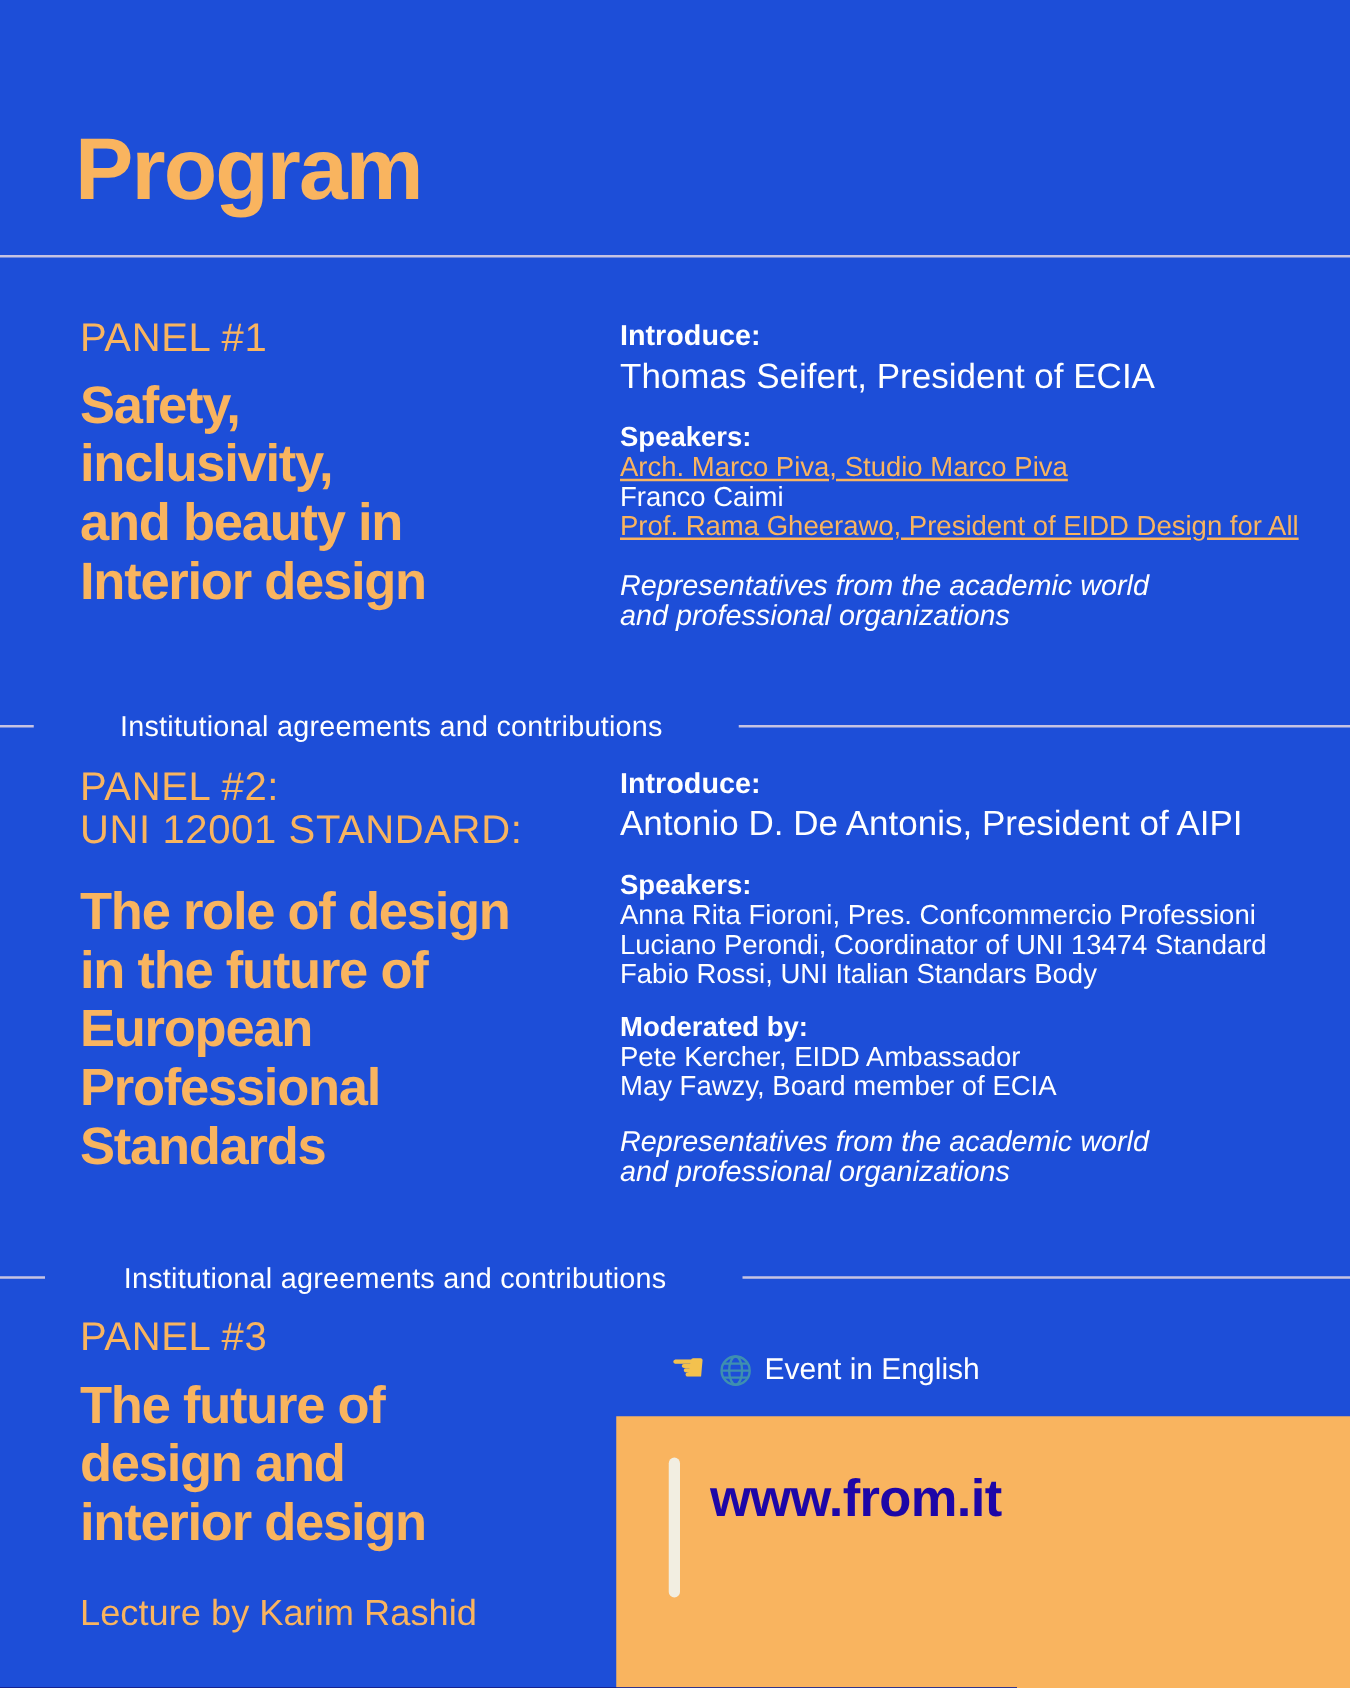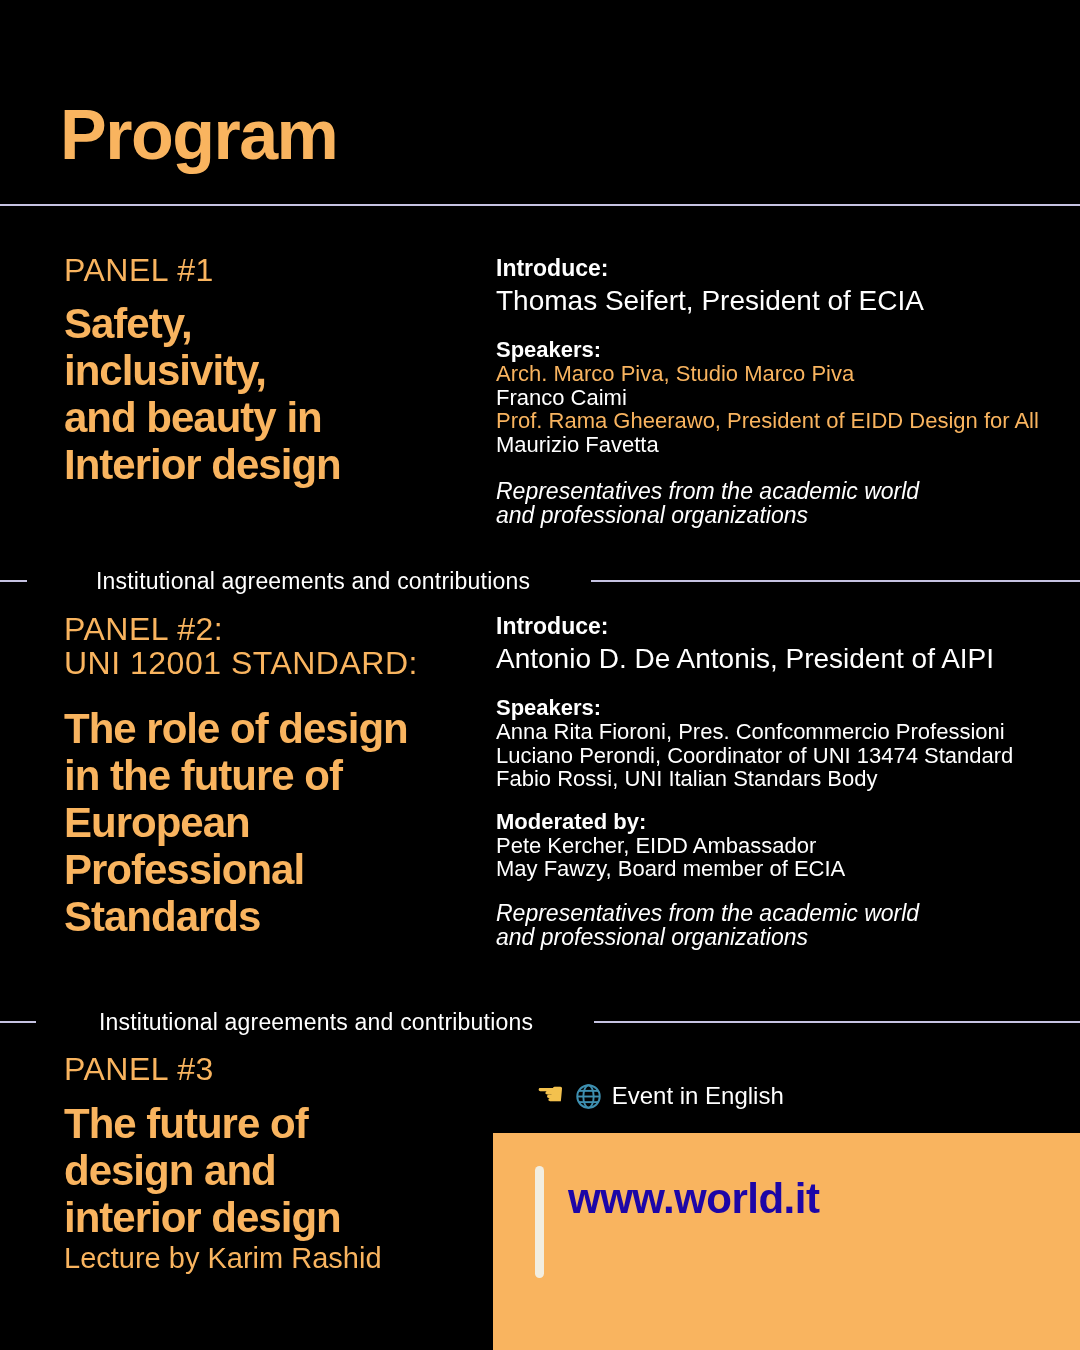--- a/index.html
+++ b/index.html
@@ -1,18 +1,18 @@
 <!DOCTYPE html>
 <html><head>
 <meta charset="utf-8">
 <style>
   html,body{margin:0;padding:0;background:#10045c;}
   .frame{
     position:relative;width:1080px;height:1350px;overflow:hidden;
-    background:#000000;
+    background:#1d4ed8;
     font-family:"Liberation Sans", sans-serif;
     -webkit-font-smoothing:antialiased;
   }
 
   
   .page-title{
     position:absolute;left:60px;top:100px;
     font-size:70px;font-weight:bold;letter-spacing:-1.5px;
     color:#F9B45F;line-height:1;
   }
@@ -25,32 +25,32 @@
   .panel-left{position:absolute;left:64px;}
   .panel-label{
     font-size:32px;font-weight:500;letter-spacing:.5px;
     color:#F9B45F;line-height:34px;white-space:pre-line;
   }
   .panel-title{
     margin-top:13px;font-size:42px;font-weight:bold;letter-spacing:-1px;
     color:#F9B45F;line-height:47px;white-space:pre-line;
   }
   .lecture-line{
-    margin-top:0;font-size:29px;font-weight:400;
+    margin-top:33px;font-size:29px;font-weight:400;
     color:#F9B45F;line-height:34px;
   }
 
   
   .panel-right{position:absolute;left:496px;width:584px;color:#fff;}
   .lead-label{font-size:23px;font-weight:bold;line-height:27px;}
   .lead-name{font-size:28px;font-weight:400;line-height:31px;margin-top:3px;}
   .sub-block{margin-top:21px;}
   .sub-label{font-size:22px;font-weight:bold;line-height:25px;}
   .person-line{font-size:22px;font-weight:400;line-height:23.5px;white-space:nowrap;}
-  .person-line.hl{color:#F9B45F;}
+  .person-line.hl{color:#F9B45F;text-decoration:underline;}
   .note{
     margin-top:23px;font-size:23px;font-style:italic;
     line-height:24px;white-space:pre-line;color:#fff;
   }
 
   
   .divider{
     position:absolute;left:0;width:1080px;height:28px;
     display:flex;align-items:center;gap:39px;
   }
@@ -108,21 +108,20 @@
   <div class="panel-right" style="top:255px;">
     <div>
       <div class="lead-label">Introduce:</div>
       <div class="lead-name">Thomas Seifert, President of ECIA</div>
     </div>
     <div class="sub-block">
       <div class="sub-label">Speakers:</div>
       <div class="person-line hl">Arch. Marco Piva, Studio Marco Piva</div>
       <div class="person-line">Franco Caimi</div>
       <div class="person-line hl">Prof. Rama Gheerawo, President of EIDD Design for All</div>
-      <div class="person-line">Maurizio Favetta</div>
     </div>
     <div class="note">Representatives from the academic world
 and professional organizations</div>
   </div>
 
   <div class="divider" style="top:567px;">
     <div class="seg seg-left"></div>
     <div class="divider-label">Institutional agreements and contributions</div>
     <div class="seg seg-right"></div>
   </div>
@@ -178,17 +177,17 @@
       <line x1="2" y1="12" x2="22" y2="12" stroke="#3E8FB0" stroke-width="1.7"></line>
       <line x1="3.4" y1="7" x2="20.6" y2="7" stroke="#3E8FB0" stroke-width="1.7"></line>
       <line x1="3.4" y1="17" x2="20.6" y2="17" stroke="#3E8FB0" stroke-width="1.7"></line>
     </svg>
     <span class="event-text">Event in English</span>
   </div>
 
   <div class="reg-box">
     <div class="reg-bar"></div>
     <div class="reg-text">
-      <a class="reg-url" href="#">www.world.it</a>
+      <a class="reg-url" href="#">www.from.it</a>
     </div>
   </div>
 
 </div>
 
 </body></html>

